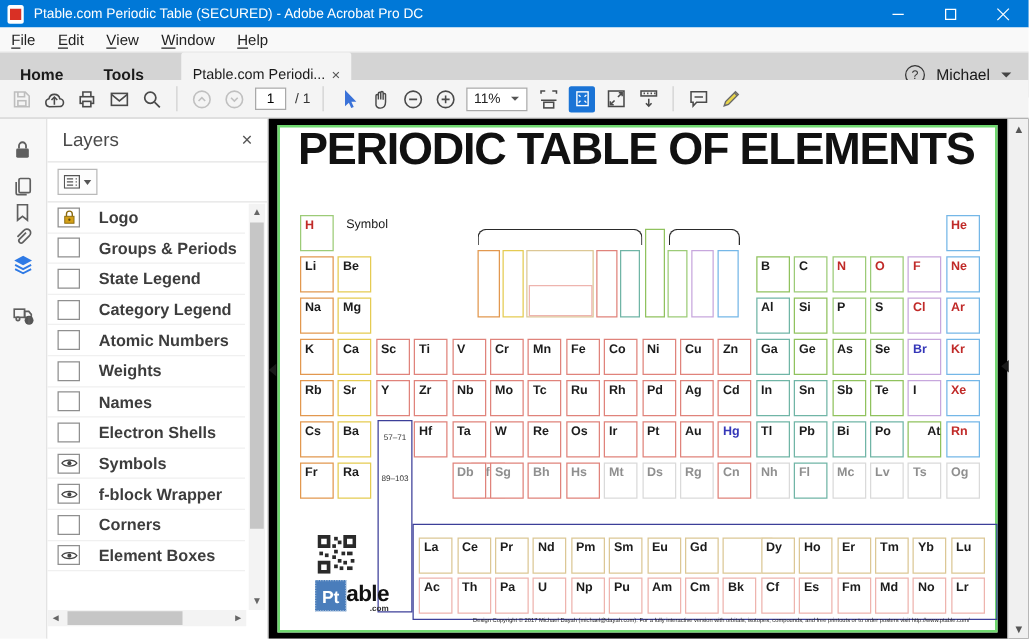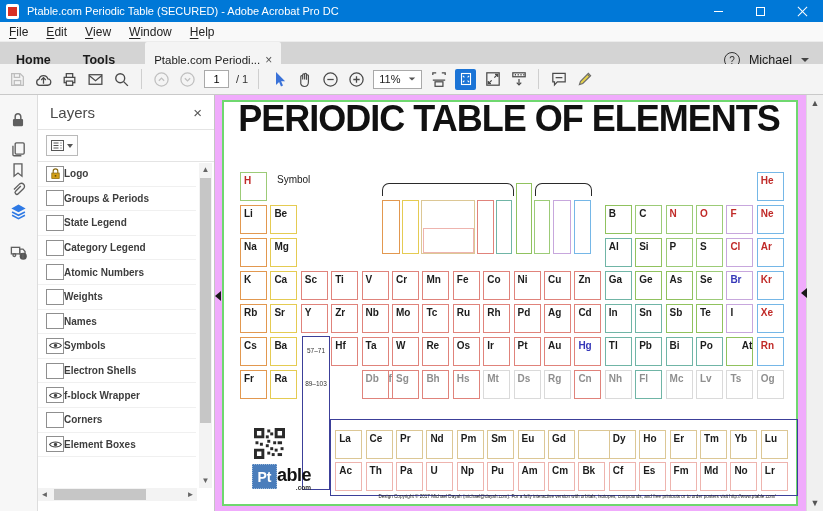--- a/index.html
+++ b/index.html
@@ -49,29 +49,29 @@
   .strip-icon{position:absolute;left:9px;width:20px;height:20px;}
   .layers-panel{position:absolute;left:38px;top:0;bottom:0;width:177px;background:#fff;border-right:1px solid #c4c4c4;}
   .lp-header{height:35px;display:flex;align-items:center;padding:0 12px;border-bottom:1px solid #e4e4e4;font-size:15px;color:#4a4a4a;}
   .lp-close{margin-left:auto;color:#555;font-size:15px;}
   .lp-options{height:32px;display:flex;align-items:center;padding:0 8px;border-bottom:1px solid #e4e4e4;}
   .opt-btn{width:32px;height:21px;border:1px solid #b9b9b9;background:#fdfdfd;display:flex;align-items:center;justify-content:center;gap:3px;}
   .opt-caret{width:0;height:0;border-left:3.5px solid transparent;border-right:3.5px solid transparent;border-top:4px solid #555;}
   #layer-list{position:absolute;top:67px;left:0;right:18px;}
   .layer-row{height:24.6px;display:flex;align-items:center;padding-left:8px;border-bottom:1px solid #f0f0f0;}
   .licon{width:18px;height:16px;border:1px solid #8f8f8f;background:#fff;display:flex;align-items:center;justify-content:center;flex:none;}
-  .layer-label{font-size:10px;font-weight:bold;color:#3d3d3d;white-space:nowrap;}
+  .layer-label{margin-left:15px;font-size:13px;font-weight:bold;color:#3d3d3d;white-space:nowrap;}
   .lp-vscroll{position:absolute;right:2px;top:68px;width:13px;height:325px;background:#f3f3f3;}
   .lp-vthumb{position:absolute;left:1px;right:1px;top:15px;height:245px;background:#c6c6c6;}
   .scroll-arrow{position:absolute;left:0;right:0;text-align:center;font-size:8px;color:#666;line-height:12px;}
   .lp-hscroll{position:absolute;left:0;top:393px;height:13px;width:159px;background:#f3f3f3;}
   .lp-hthumb{position:absolute;top:1px;bottom:1px;left:16px;width:92px;background:#c6c6c6;}
   .h-arrow{position:absolute;top:0;bottom:0;width:13px;text-align:center;font-size:8px;color:#666;line-height:13px;}
   
-  .docarea{position:absolute;left:215px;top:0;right:0;bottom:0;background:#f0abfc;}
+  .docarea{position:absolute;left:215px;top:0;right:0;bottom:0;background:#000000;}
   .page{position:absolute;left:7px;top:5px;width:576px;height:406px;background:#fff;border:2px solid #6fd86f;}
   .pdf-title{position:absolute;top:-2px;left:0;right:2px;margin:0;text-align:center;font-size:36px;line-height:38px;font-weight:bold;color:#111;letter-spacing:-1px;white-space:nowrap;}
   .bracket{position:absolute;height:13px;border:1.5px solid #2a2a2a;border-bottom:none;border-radius:7px 7px 0 0;}
   .legend-box{position:absolute;border:1.5px solid;background:transparent;}
   .cell{position:absolute;width:27px;height:29px;border:1.5px solid;background:#fff;font-size:10px;font-weight:bold;line-height:11px;padding:2px 0 0 3px;}
   .symbol-label{position:absolute;left:53px;top:72px;font-size:10px;color:#1a1a1a;}
   .narrowbox{position:absolute;left:78px;top:234px;width:28px;height:154px;border:1.6px solid #3c3f99;background:#fff;}
   .nb-label{position:absolute;left:0;right:0;text-align:center;font-size:6.5px;color:#333;}
   .fwrap{position:absolute;left:106px;top:317px;width:468px;height:77px;border:1.6px solid #3c3f99;}
   .qr{position:absolute;left:30px;top:326px;width:31px;height:31px;}
@@ -321,31 +321,31 @@
         </div>
         <div class="layer-row">
           <span class="licon"></span>
           <span class="layer-label">Weights</span>
         </div>
         <div class="layer-row">
           <span class="licon"></span>
           <span class="layer-label">Names</span>
         </div>
         <div class="layer-row">
+          <span class="licon"></span>
+          <span class="layer-label">Electron Shells</span>
+        </div>
+        <div class="layer-row">
           <span class="licon">
             <svg width="15" height="11" viewBox="0 0 16 12">
               <path d="M1.5 6C4 2.5 12 2.5 14.5 6 12 9.5 4 9.5 1.5 6z" fill="none" stroke="#444" stroke-width="1.1"></path>
               <circle cx="8" cy="6" r="1.8" fill="#444"></circle>
             </svg>
           </span>
           <span class="layer-label">Symbols</span>
-        </div>
-        <div class="layer-row">
-          <span class="licon"></span>
-          <span class="layer-label">Electron Shells</span>
         </div>
         <div class="layer-row">
           <span class="licon">
             <svg width="15" height="11" viewBox="0 0 16 12">
               <path d="M1.5 6C4 2.5 12 2.5 14.5 6 12 9.5 4 9.5 1.5 6z" fill="none" stroke="#444" stroke-width="1.1"></path>
               <circle cx="8" cy="6" r="1.8" fill="#444"></circle>
             </svg>
           </span>
           <span class="layer-label">f-block Wrapper</span>
         </div>

